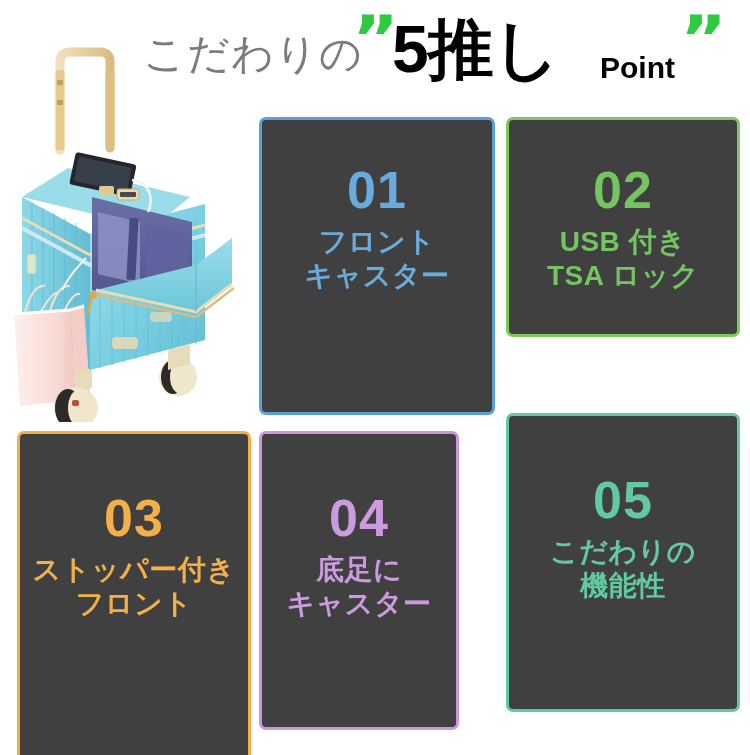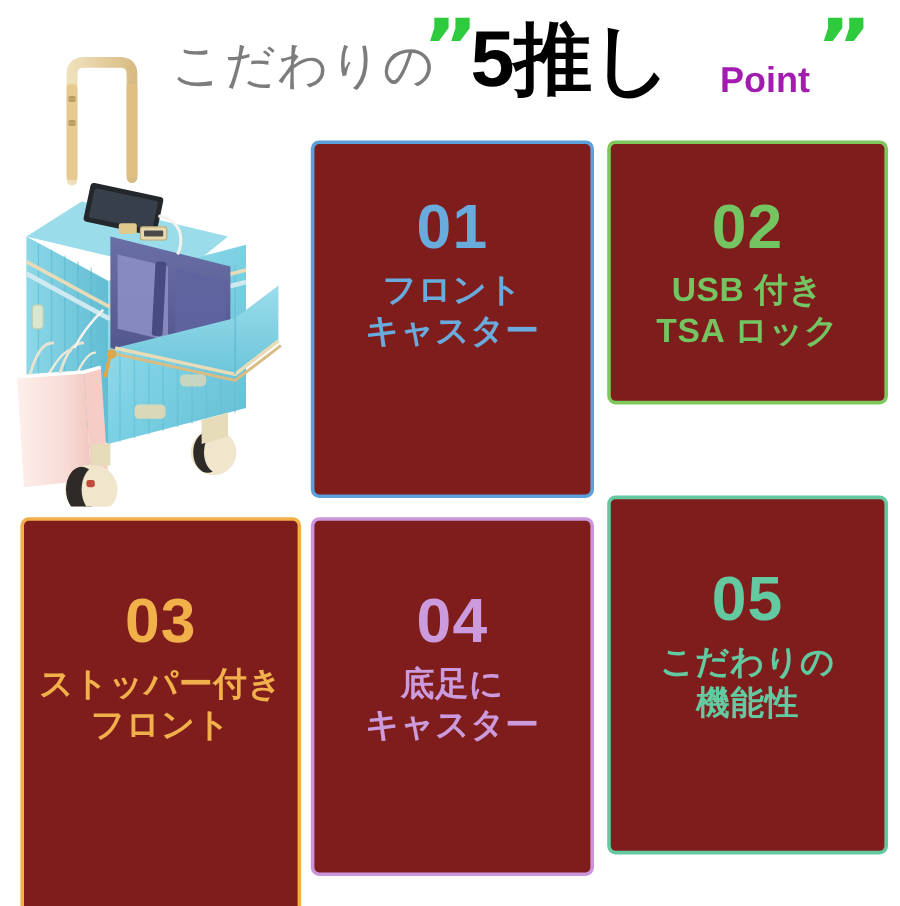--- a/index.html
+++ b/index.html
@@ -75,21 +75,21 @@
   .product {
     position: absolute;
     left: 0px; top: 22px;
     width: 255px; height: 400px;
   }
 
   
   .card {
     position: absolute;
     box-sizing: border-box;
-    background: #7f1d1d;
+    background: #404040;
     border-style: solid;
     border-width: 3px;
     border-radius: 7px;
     display: flex;
     flex-direction: column;
     align-items: center;
     justify-content: flex-start;
   }
   .card-num {
     font-size: 52px;
@@ -104,37 +104,37 @@
     text-align: center;
     letter-spacing: 0.5px;
     margin-top: 9px;
   }
   .card-label .l2 { display: block; }
 
   
   #card-01 { left: 259px; top: 117px;  width: 236px; height: 298px; }
   #card-02 { left: 506px; top: 117px;  width: 234px; height: 220px; }
   #card-03 { left: 17px;  top: 431px;  width: 234px; height: 341px; }
-  #card-04 { left: 259px; top: 431px;  width: 236px; height: 299px; }
+  #card-04 { left: 259px; top: 431px;  width: 200px; height: 299px; }
   #card-05 { left: 506px; top: 413px;  width: 234px; height: 299px; }
 
   #card-01 { padding-top: 44px; }
   #card-02 { padding-top: 44px; }
   #card-03 { padding-top: 58px; }
   #card-04 { padding-top: 58px; }
   #card-05 { padding-top: 58px; }
 </style>
 </head>
 <body>
 
 <div class="header">
   <div class="hdr-kodawari" style="color: rgb(124, 124, 124);">こだわりの</div>
   <div class="hdr-quote-open" style="color: rgb(46, 203, 62);">”</div>
   <div class="hdr-main" style="color: #000000;">5推し</div>
-  <div class="hdr-point" style="color: #a21caf; text-align: center;">Point</div>
+  <div class="hdr-point" style="color: #000000; text-align: center;">Point</div>
   <div class="hdr-quote-close" style="color: rgb(46, 203, 62);">”</div>
 </div>
 
 <div class="product">
   <svg width="255" height="400" viewBox="0 0 255 400" xmlns="http://www.w3.org/2000/svg">
     <defs>
       <linearGradient id="shellG" x1="0" y1="0" x2="1" y2="1">
         <stop offset="0%" stop-color="#a7e2ee"></stop>
         <stop offset="45%" stop-color="#7fd2e4"></stop>
         <stop offset="100%" stop-color="#63bed4"></stop>

